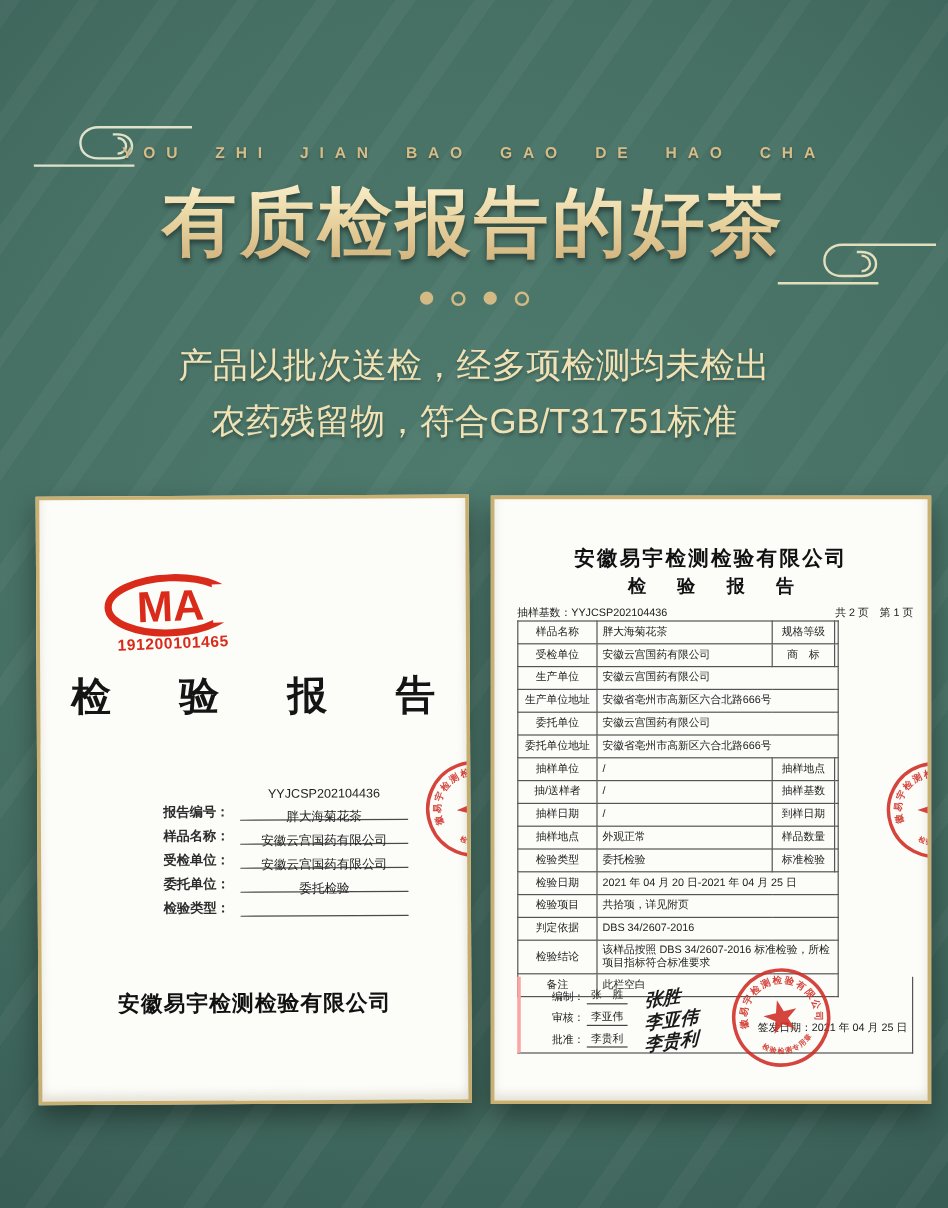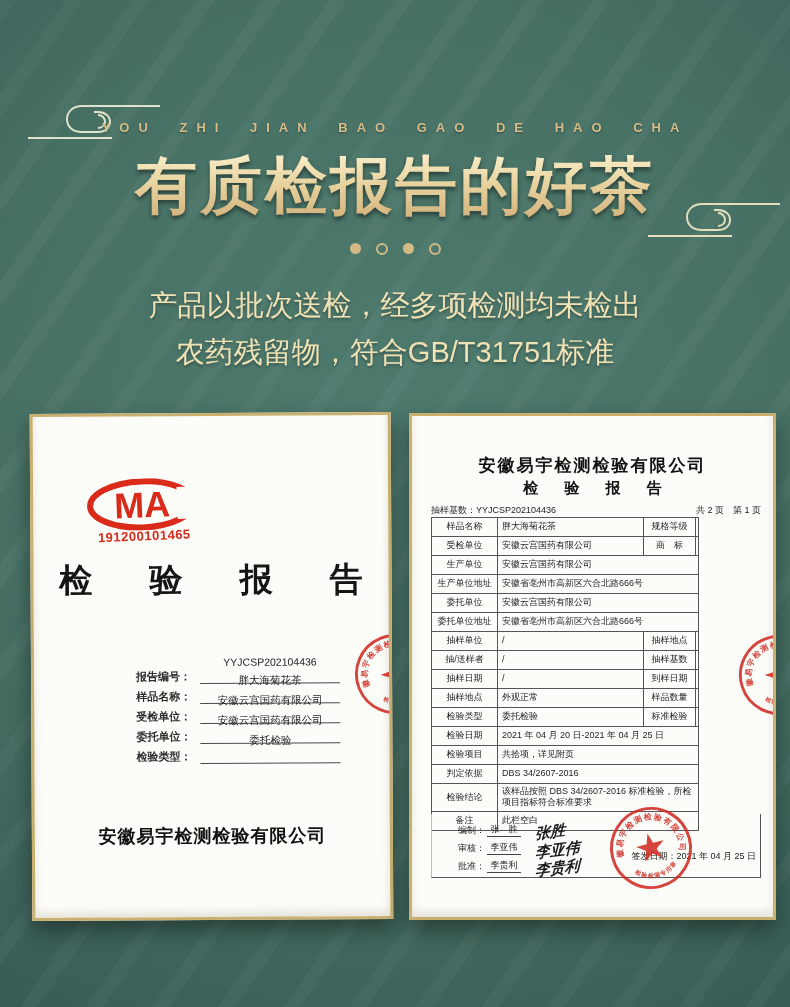--- a/index.html
+++ b/index.html
@@ -78,21 +78,21 @@
   table.rpt{
     position:absolute;top:101px;left:19px;width:268px;border-collapse:collapse;
     font-size:9px;color:#1d1d1d;table-layout:fixed;
   }
   table.rpt td{border:1px solid #555;padding:2px 4px;height:14px;line-height:1.25;
     overflow:hidden;white-space:nowrap;}
   table.rpt td.wrap{white-space:normal;margin-left:32px;}
   table.rpt td.lbl{text-align:center;white-space:nowrap;}
   .sign-block{
     position:absolute;top:398px;left:19px;width:330px;height:64px;box-sizing:border-box;
-    border-left:1px solid #fca5a5;border-right:1px solid #555;border-bottom:1px solid #555;
+    border-left:3px solid #fca5a5;border-right:1px solid #555;border-bottom:1px solid #555;
     padding:5px 0 0 26px;font-size:9px;color:#222;
   }
   .srow{height:18px;display:flex;align-items:flex-end;}
   .sname{display:inline-block;min-width:34px;border-bottom:1px solid #444;text-align:center;
     margin-left:2px;}
   .script{
     font-family:"DejaVu Serif","Liberation Serif",serif;font-style:italic;font-weight:bold;
     font-size:15px;color:#1b1b1b;margin-left:14px;transform:rotate(-7deg) skewX(-8deg);
     line-height:10px;
   }

